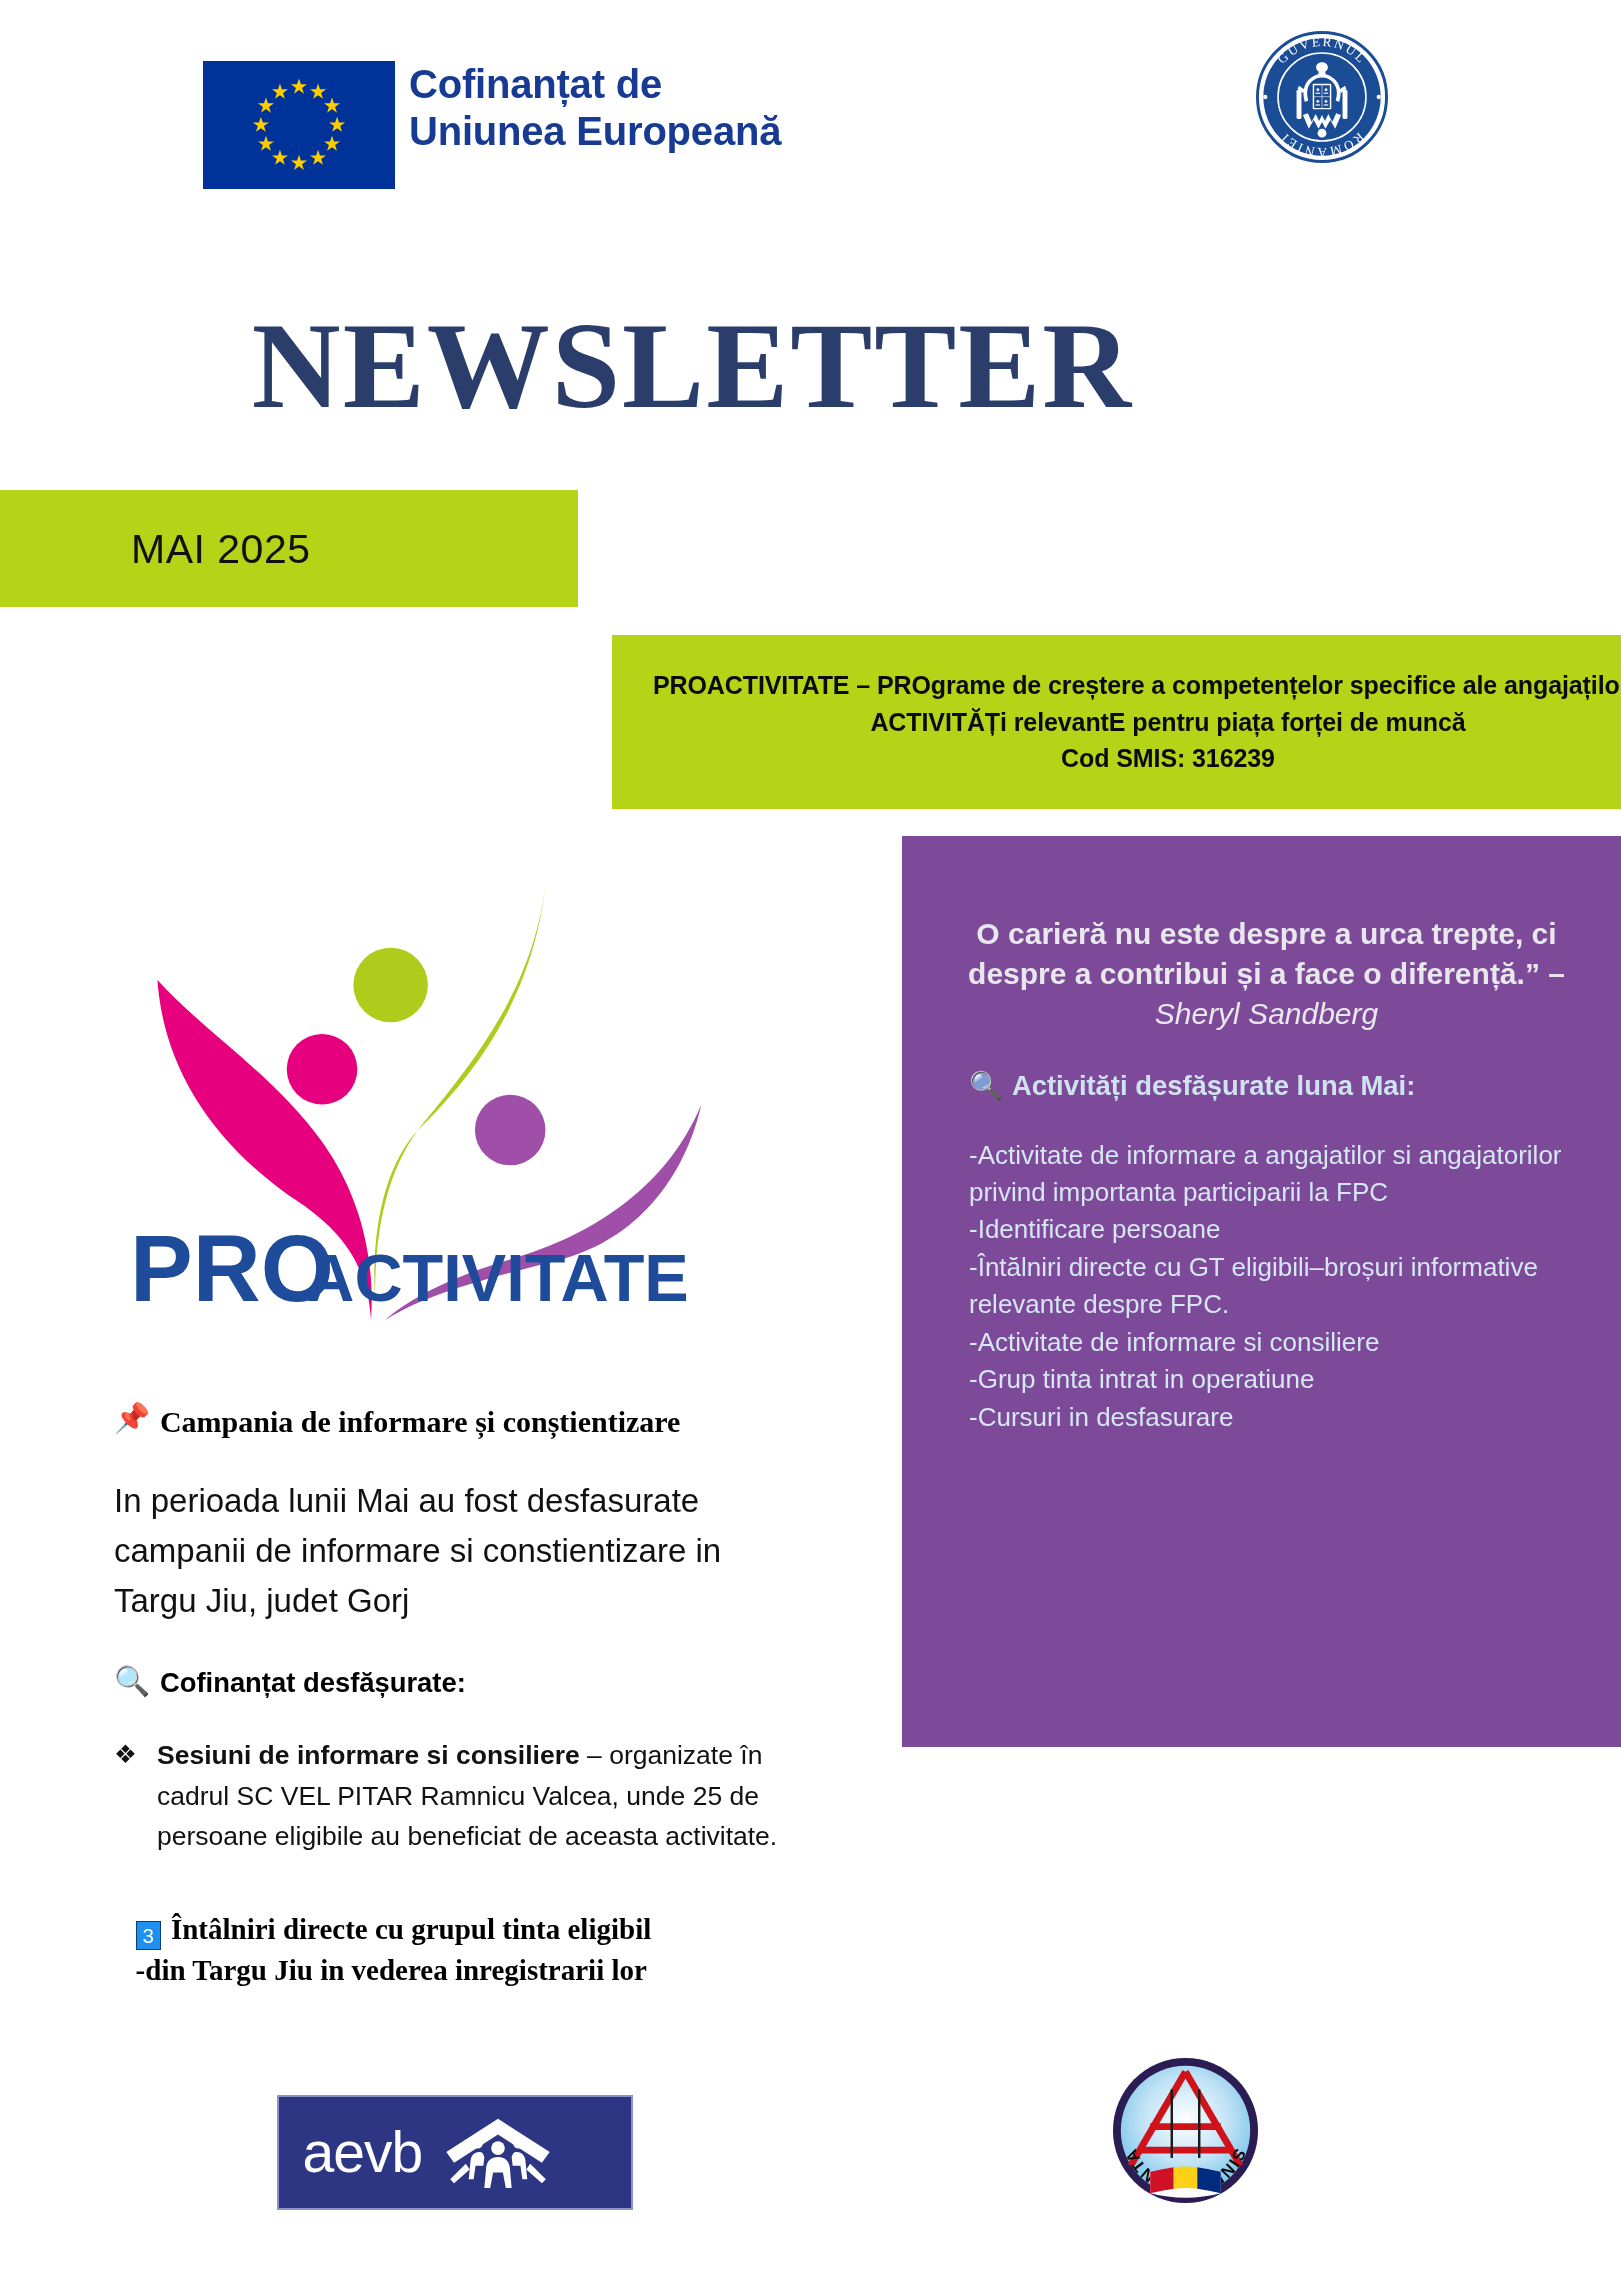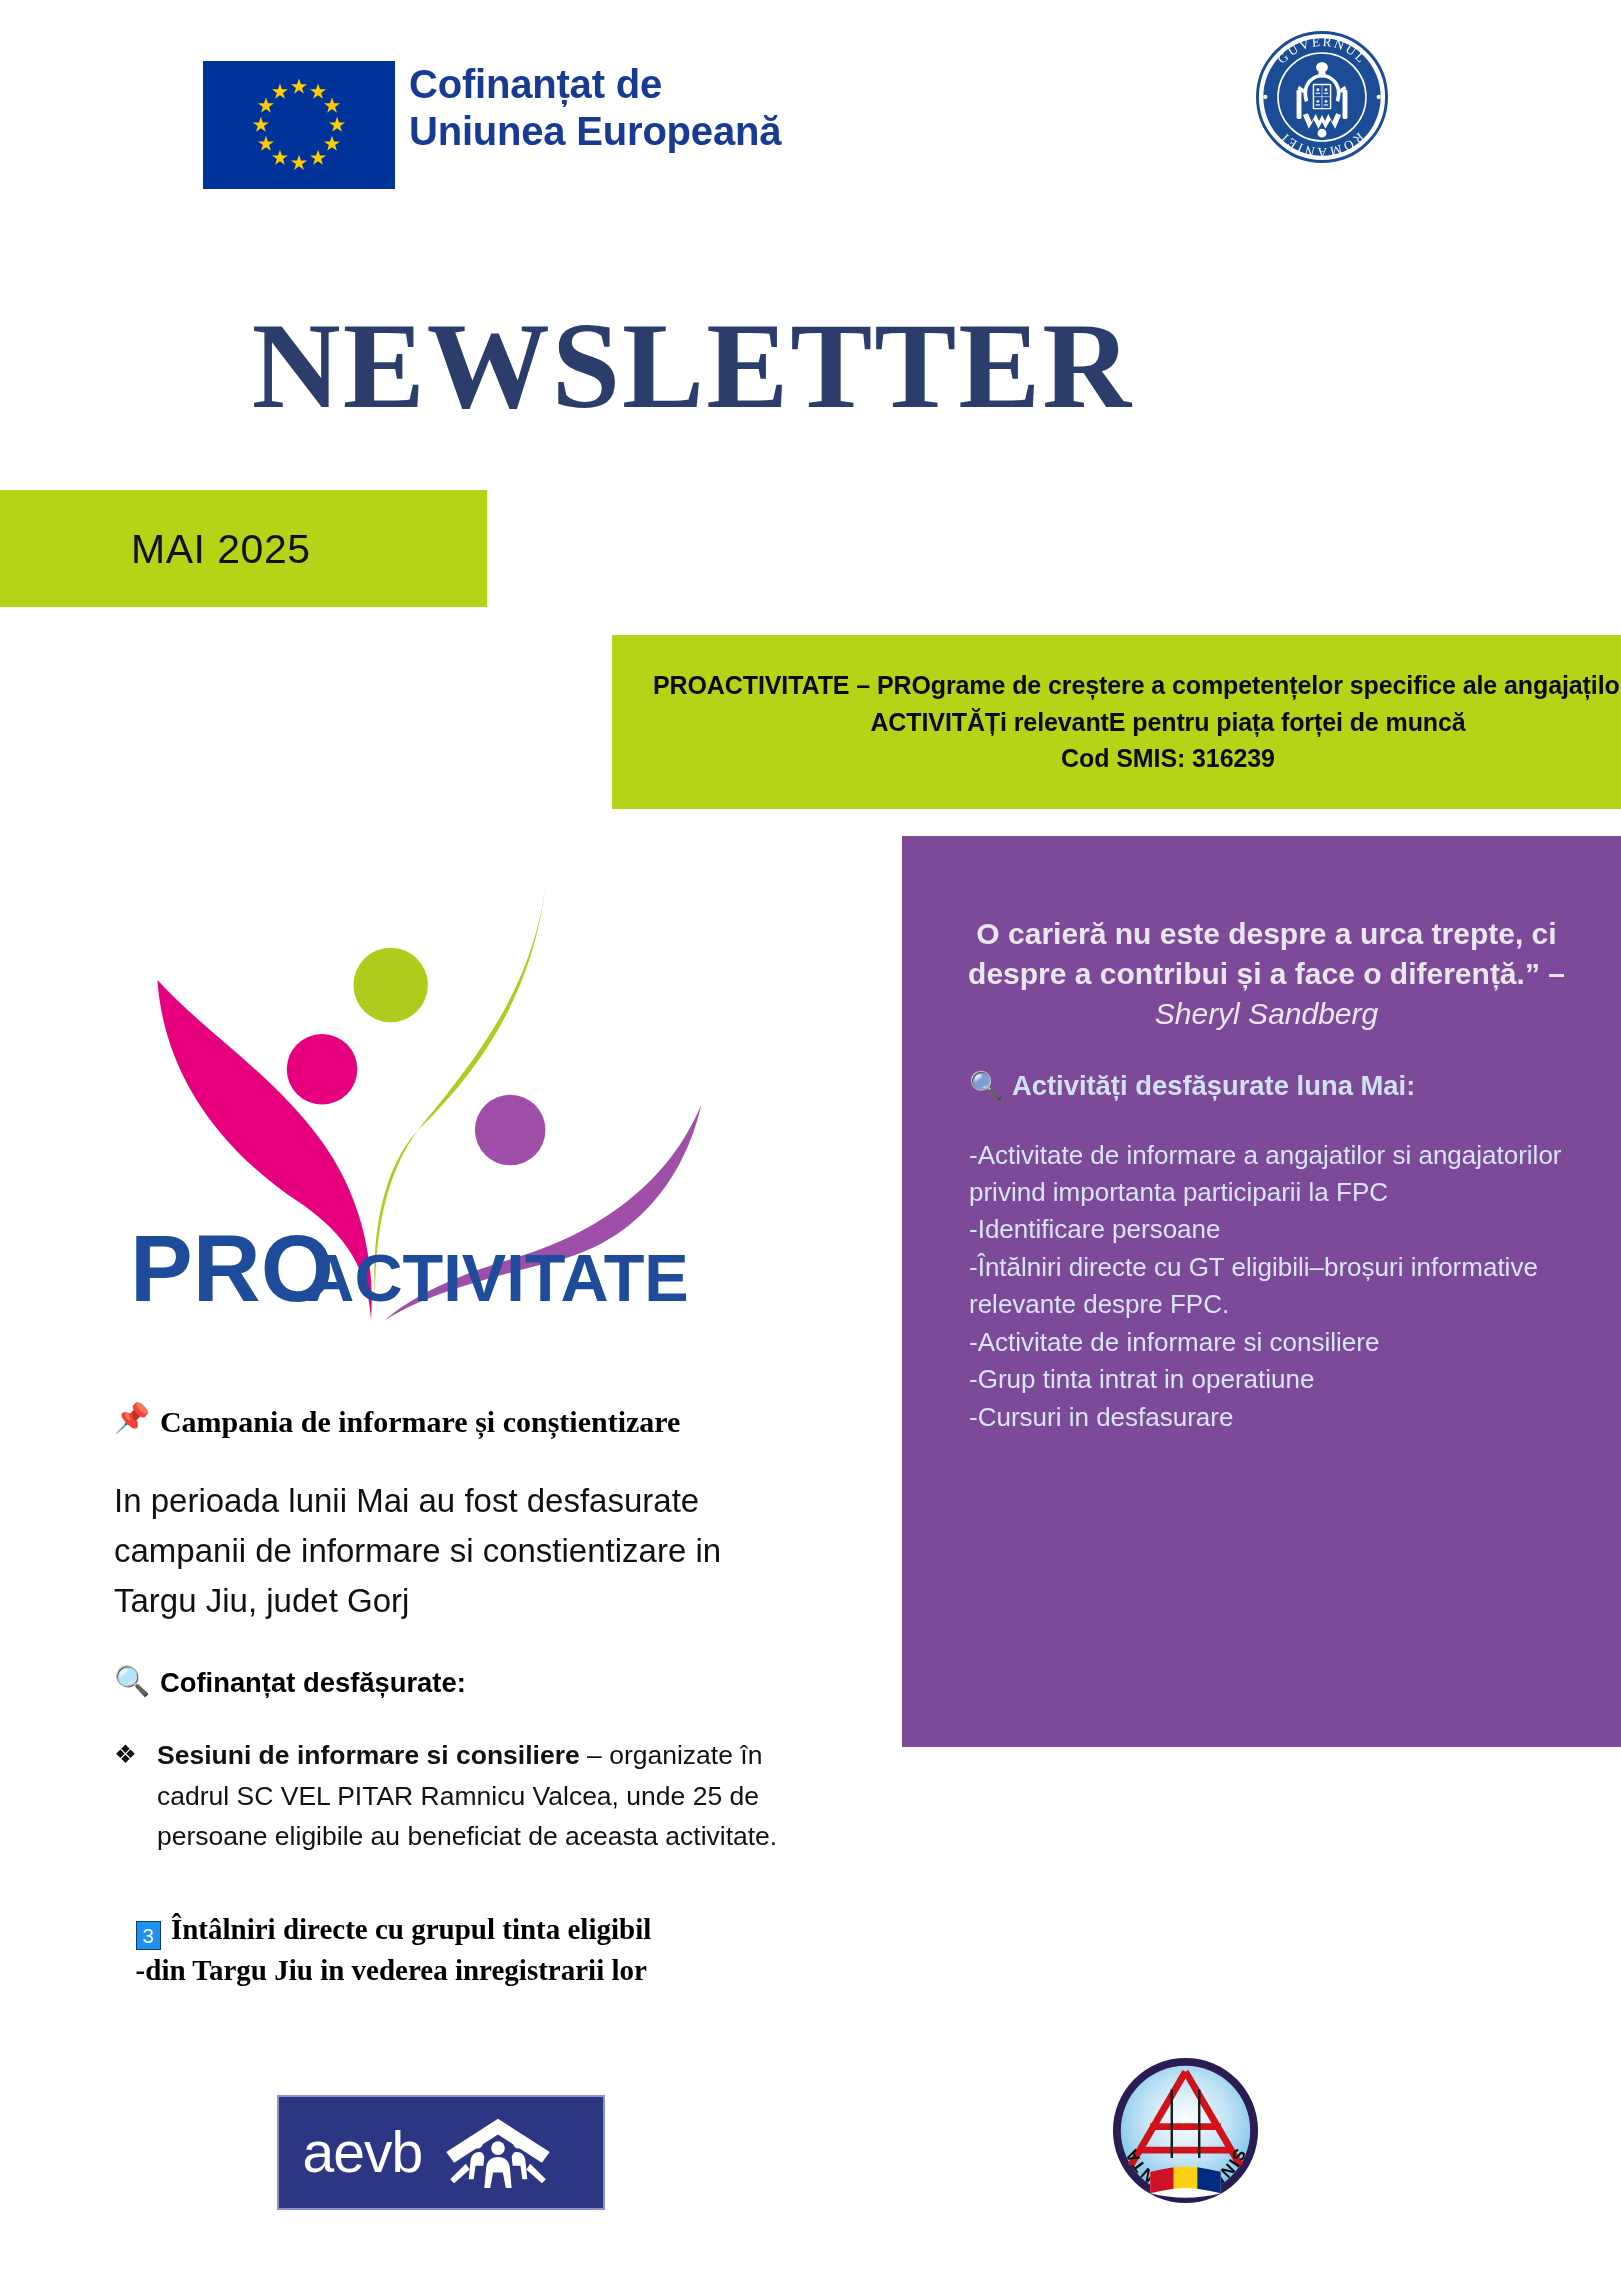--- a/index.html
+++ b/index.html
@@ -66,21 +66,21 @@
     line-height: 1;
     color: #2B3E6B;
     letter-spacing: 2px;
   }
 
   
   .month-bar {
     position: absolute;
     left: 0;
     top: 490px;
-    width: 487px;
+    width: 578px;
     height: 117px;
     background: #B5D417;
   }
   .month-bar .label {
     position: absolute;
     left: 131px;
     top: 50%;
     transform: translateY(-50%);
     font-size: 41px;
     color: #111111;
@@ -238,21 +238,21 @@
     line-height: 1.44;
     color: #D6E6F2;
     white-space: pre-line;
   }
 
   
   .aevb-logo {
     position: absolute;
     left: 277px;
     top: 2095px;
-    width: 328px;
+    width: 356px;
     height: 115px;
     background: #2D3683;
     display: flex;
     align-items: center;
     padding-left: 25.5px;
     box-sizing: border-box;
     box-shadow: inset 0 0 0 2px #8c93c6;
   }
   .aevb-logo .word {
     color: #ffffff;

